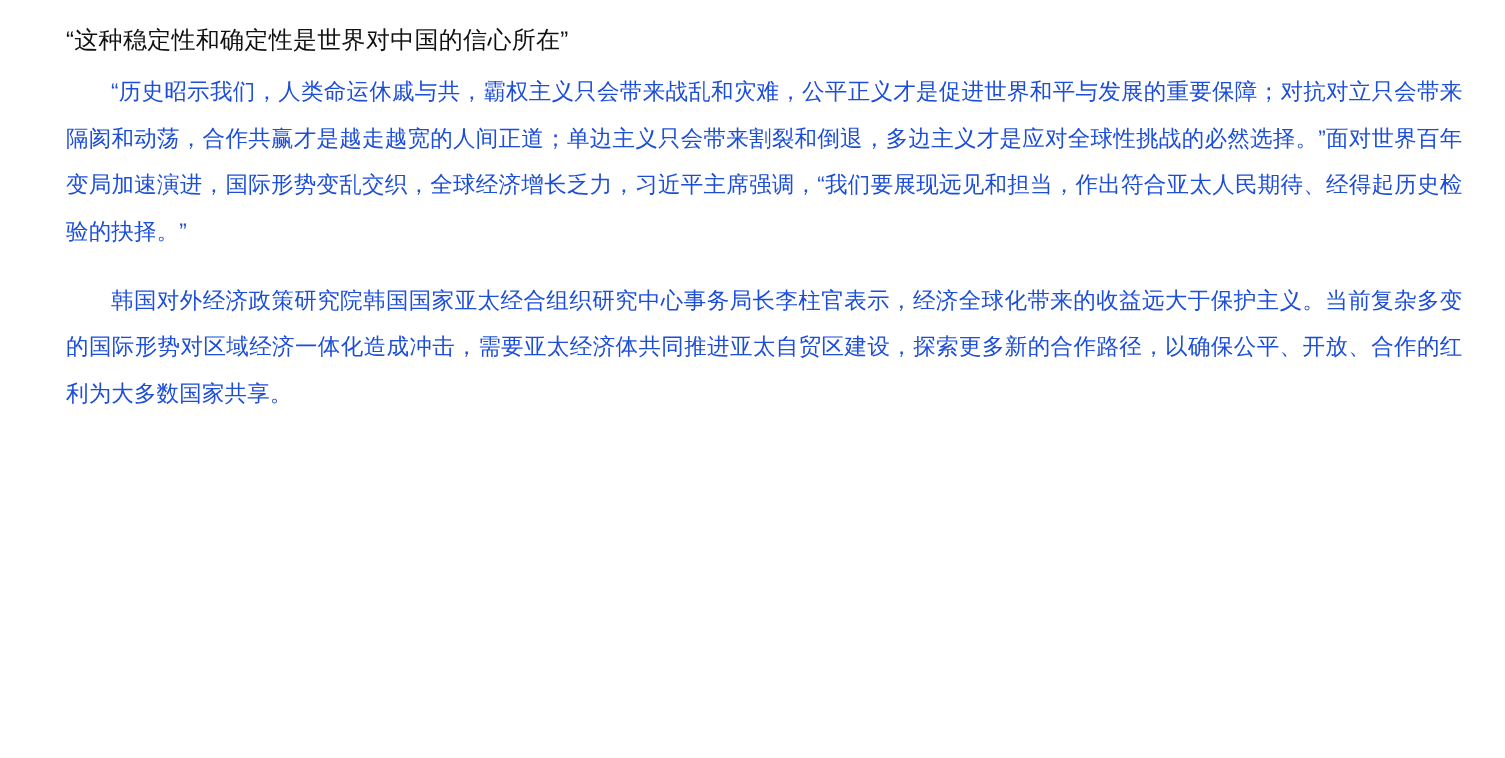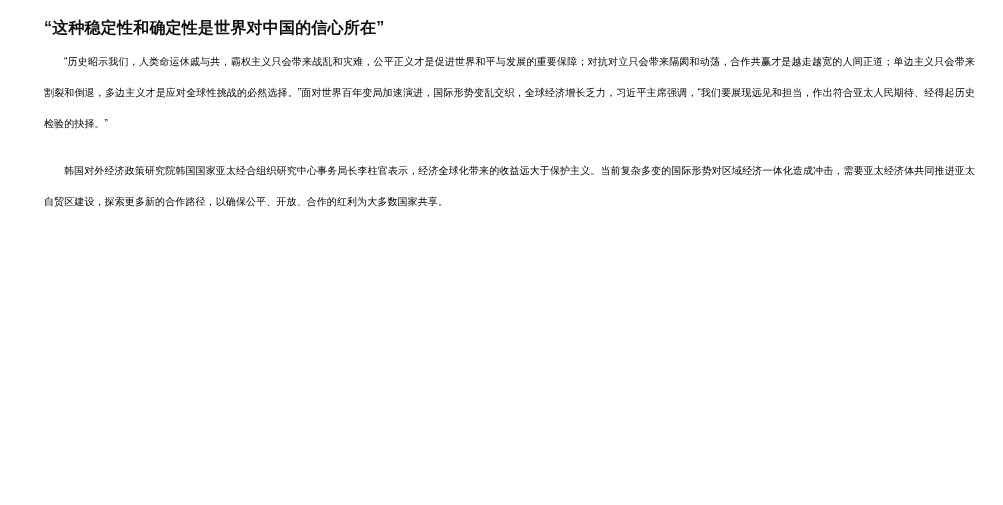--- a/index.html
+++ b/index.html
@@ -14,38 +14,39 @@
     color: #000000;
     overflow: hidden;
   }
   .article {
     box-sizing: border-box;
     width: 1003px;
     padding: 8px 28px 0 44px;
   }
   .heading {
     font-size: 16px;
-    font-weight: bold;
+    font-weight: normal;
     color: #111111;
     line-height: 24px;
     margin: 8px 0 6px 0;
     letter-spacing: 0.2px;
   }
   .para {
-    font-size: 10px;
+    font-size: 15px;
     line-height: 31px;
-    color: #000000;
+    color: #1d4ed8;
     margin: 0 0 16px 0;
     text-align: justify;
     text-justify: inter-ideograph;
     text-indent: 2em;
     letter-spacing: 0.1px;
   }
   .para:last-child {
     margin-bottom: 0;
+    font-family: Liberation Serif, serif;
   }
 </style>
 </head>
 <body>
 
 <div class="article">
   <h1 class="heading">“这种稳定性和确定性是世界对中国的信心所在”</h1>
   <p class="para">“历史昭示我们，人类命运休戚与共，霸权主义只会带来战乱和灾难，公平正义才是促进世界和平与发展的重要保障；对抗对立只会带来隔阂和动荡，合作共赢才是越走越宽的人间正道；单边主义只会带来割裂和倒退，多边主义才是应对全球性挑战的必然选择。”面对世界百年变局加速演进，国际形势变乱交织，全球经济增长乏力，习近平主席强调，“我们要展现远见和担当，作出符合亚太人民期待、经得起历史检验的抉择。”</p>
   <p class="para">韩国对外经济政策研究院韩国国家亚太经合组织研究中心事务局长李柱官表示，经济全球化带来的收益远大于保护主义。当前复杂多变的国际形势对区域经济一体化造成冲击，需要亚太经济体共同推进亚太自贸区建设，探索更多新的合作路径，以确保公平、开放、合作的红利为大多数国家共享。</p>
 </div>

